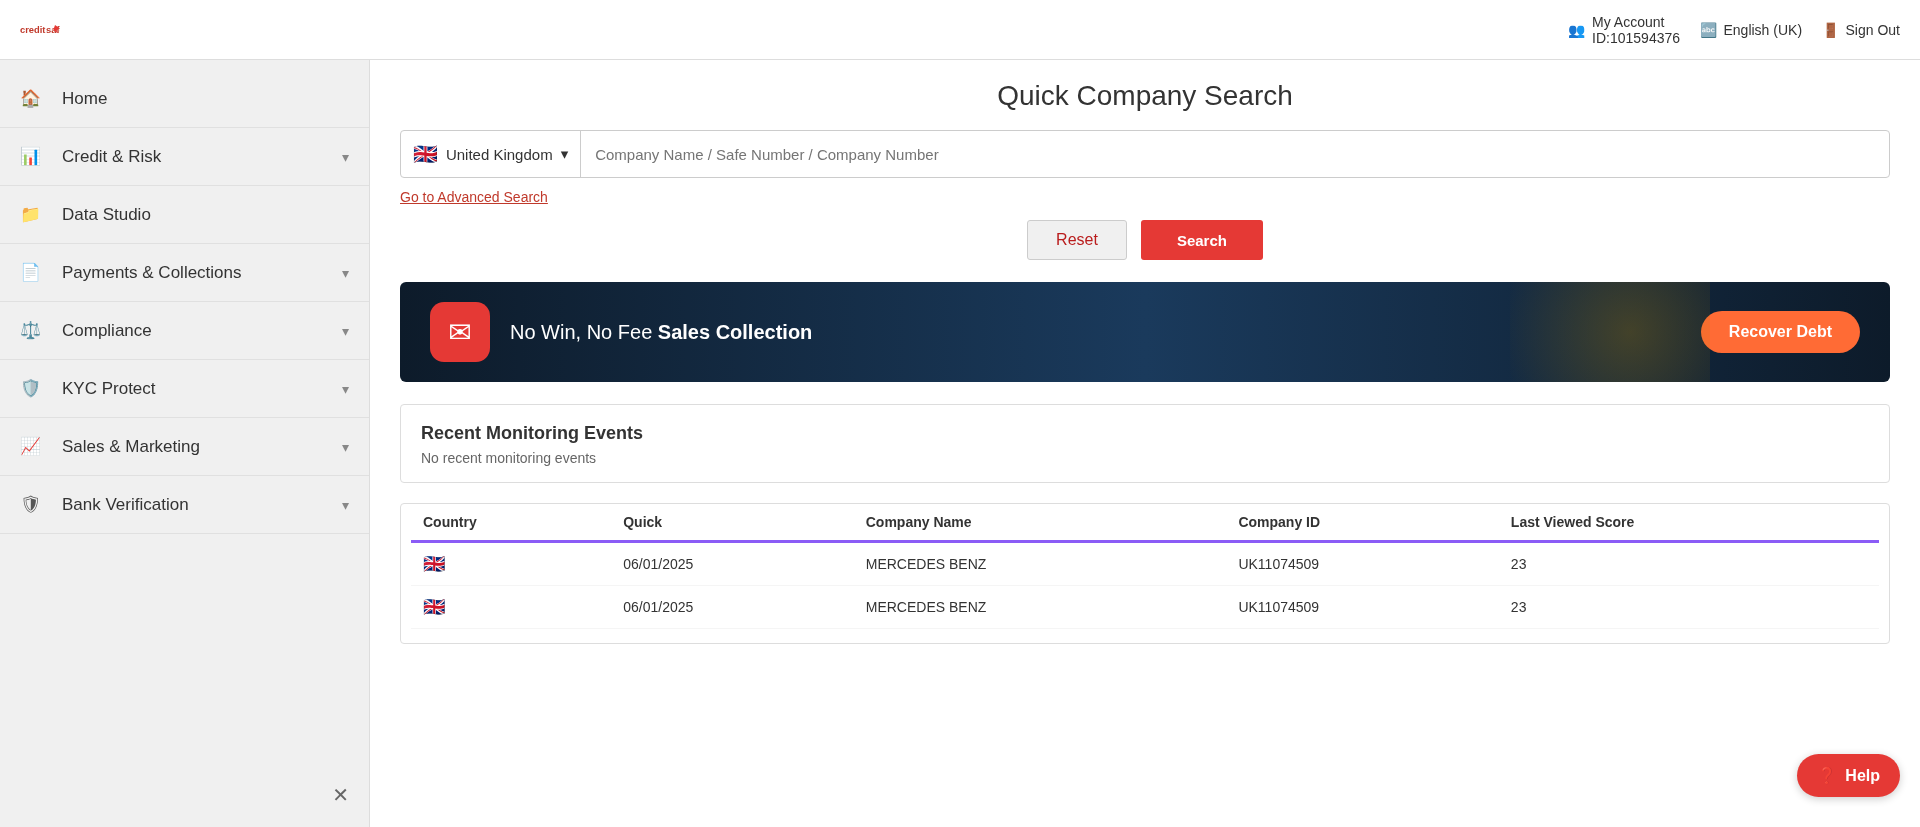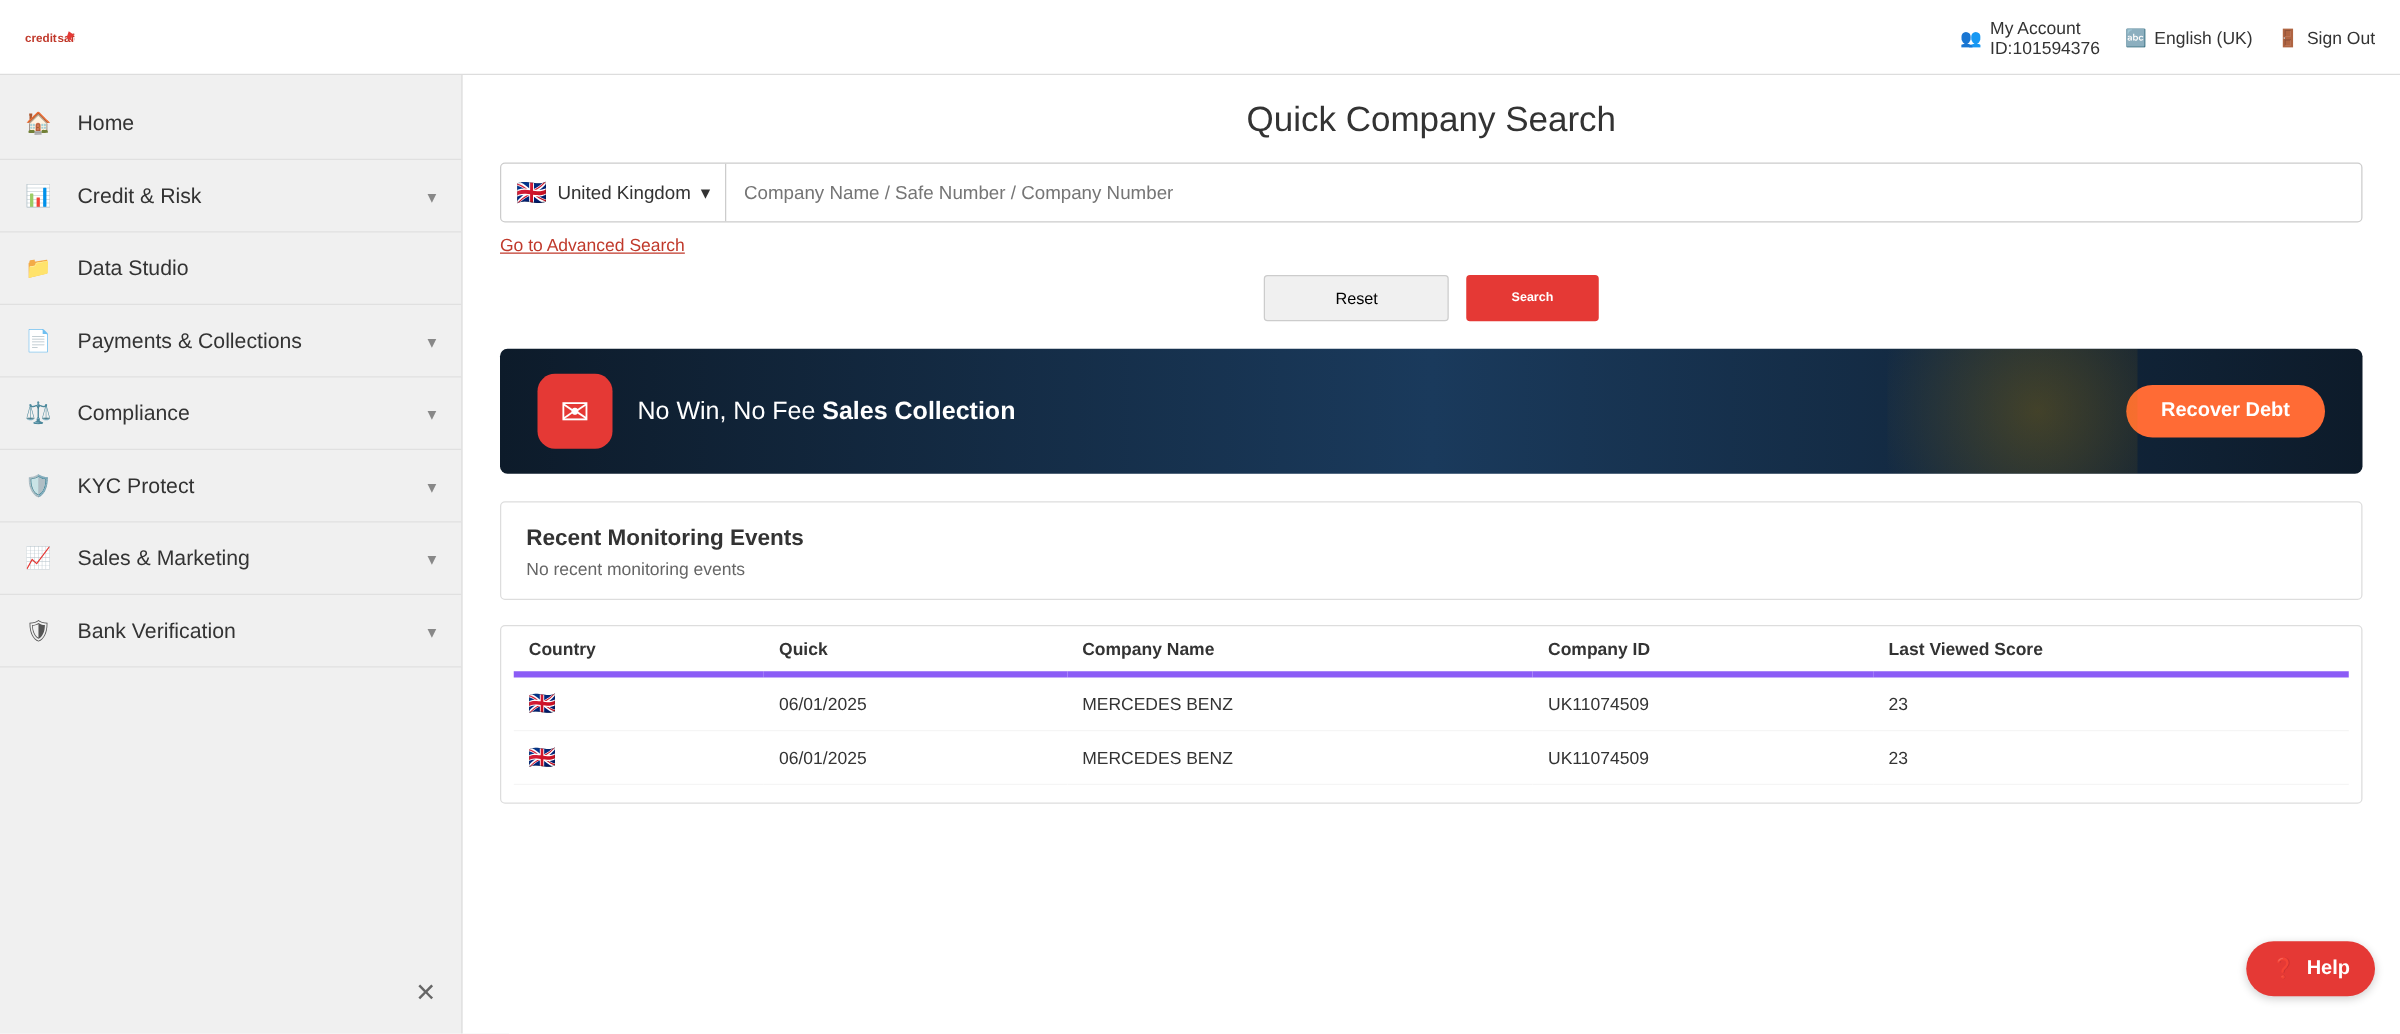--- a/index.html
+++ b/index.html
@@ -108,31 +108,31 @@
     }
     .search-buttons {
       display: flex;
       justify-content: center;
       gap: 14px;
       margin-bottom: 22px;
     }
     .btn-reset {
       background: #f0f0f0;
       border: 1px solid #ccc;
-      padding: 10px 56px;
-      font-size: 13px;
+      padding: 10px 28px;
+      font-size: 16px;
       cursor: pointer;
       border-radius: 3px;
-      color: #000000;
+      color: #b91c1c;
     }
     .btn-search {
       background: #e53935;
       border: none;
       padding: 10px 36px;
-      font-size: 10px;
+      font-size: 15px;
       cursor: pointer;
       border-radius: 3px;
       color: #fff;
       font-weight: bold;
     }
 
     
     .banner {
       background: linear-gradient(to right, #0d1b2a, #1a3a5c, #0d1b2a);
       border-radius: 6px;
@@ -199,21 +199,21 @@
     }
     .section-subtitle {
       font-size: 14px;
       color: #666;
       padding: 0 20px 16px;
     }
 
     
     .table-container { padding: 0 10px 14px; }
     table { width: 100%; border-collapse: collapse; font-size: 14px; }
-    thead tr { border-bottom: 5px solid #8b5cf6; }
+    thead tr { border-bottom: 3px solid #8b5cf6; }
     th { text-align: left; padding: 10px 12px; color: #333; font-weight: 600; font-size: 14px; }
     td { padding: 10px 12px; color: #333; border-bottom: 1px solid #f5f5f5; }
     .flag-cell { font-size: 18px; }
 
     
     .help-btn {
       position: fixed;
       bottom: 30px;
       right: 20px;
       background: #e53935;

